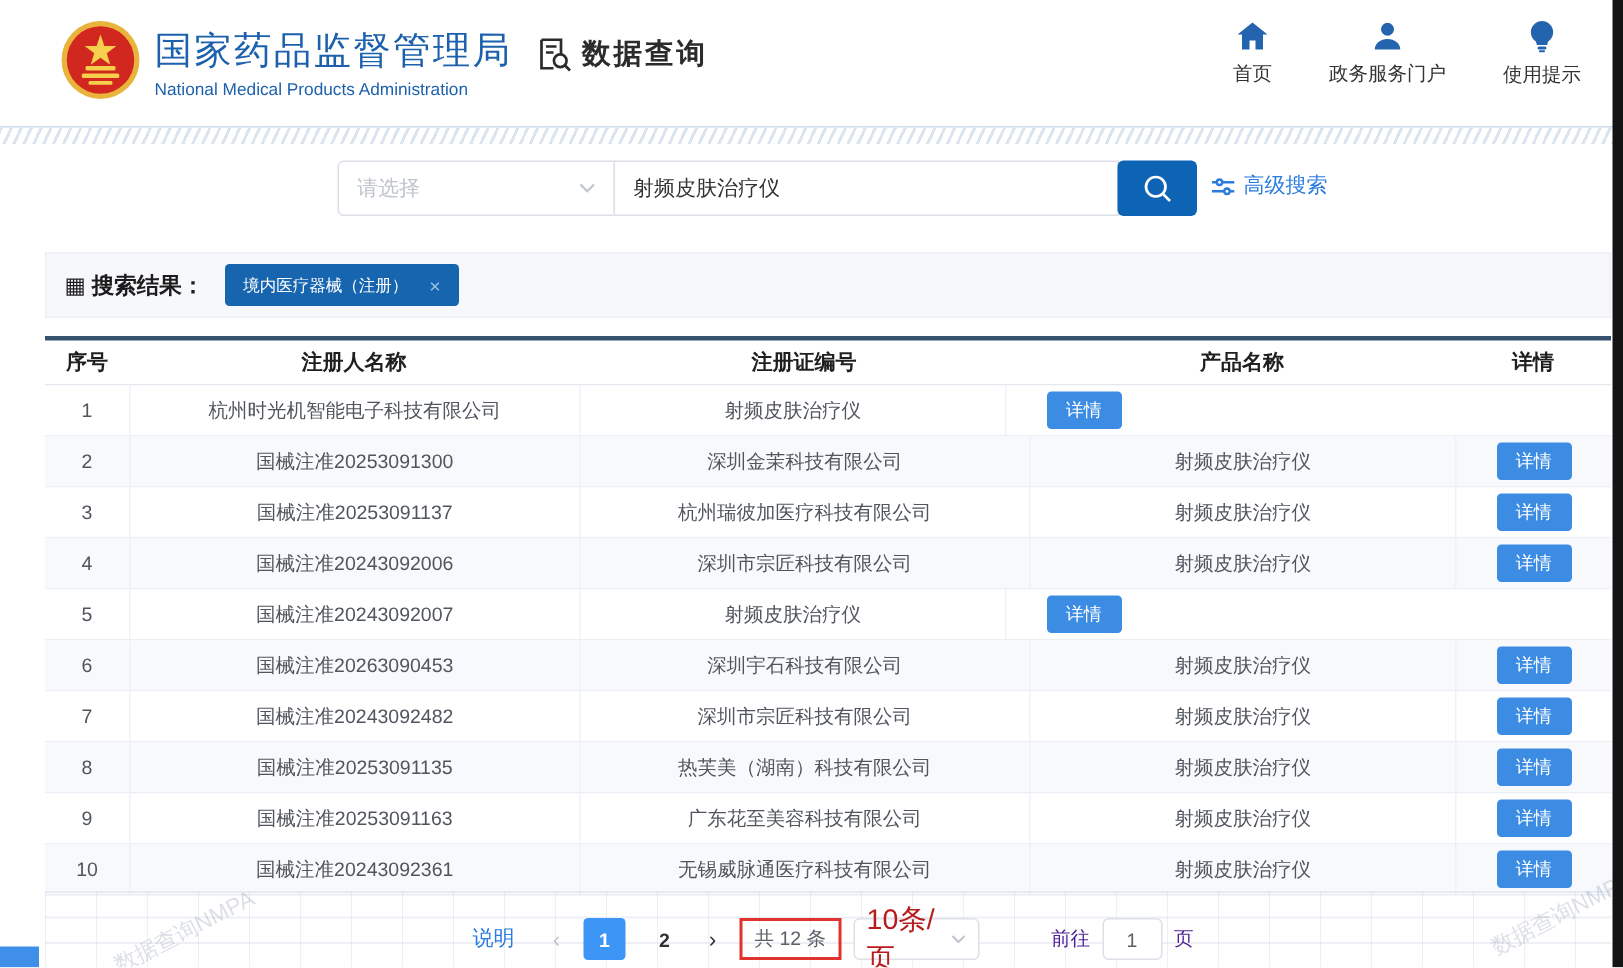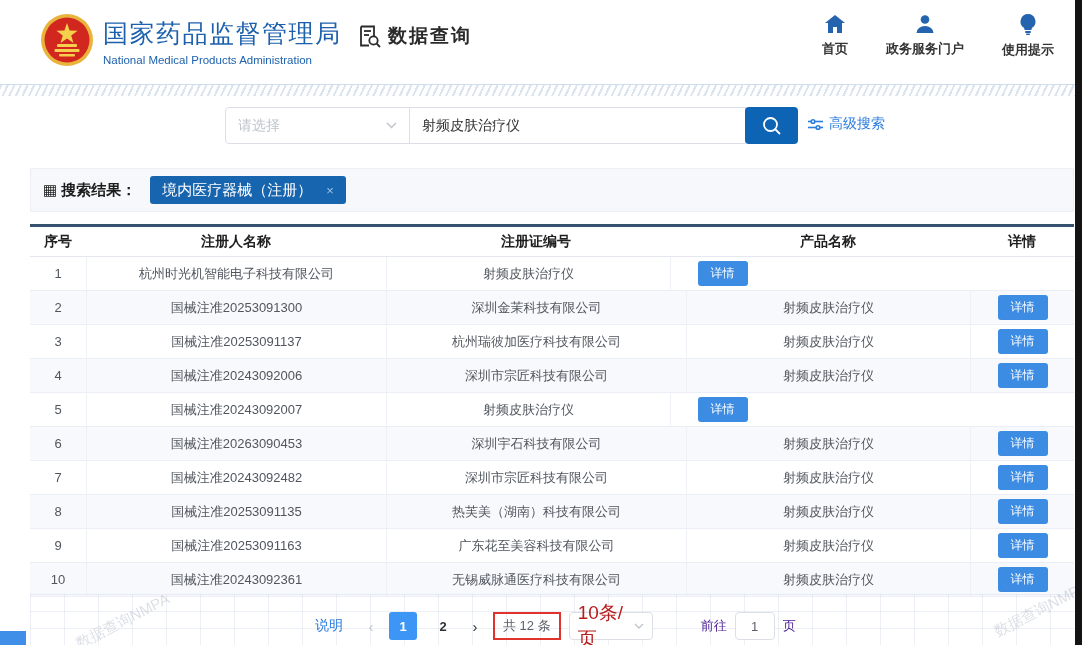--- a/index.html
+++ b/index.html
@@ -9,21 +9,21 @@
 
   
   .header { position:absolute; top:0; left:0; width:1082px; height:84px; background:#fff; }
   .emblem { position:absolute; left:40px; top:13px; width:54px; height:54px; }
   .org-block { position:absolute; left:103px; top:17px; }
   .org-zh { font-size:25px; font-weight:normal; color:#1d61ad; letter-spacing:1.5px; }
   .org-en { font-size:11.5px; color:#1d61ad; margin-top:4px; }
   .section-title { position:absolute; left:356px; top:23px; display:flex; align-items:center; gap:6px; }
   .section-title .txt { font-size:19px; font-weight:600; color:#2b2b2b; letter-spacing:2px; }
   .top-nav { position:absolute; right:28px; top:14px; display:flex; gap:38px; }
-  .nav-item { display:flex; flex-direction:column; align-items:center; cursor:pointer;font-weight:bold; }
+  .nav-item { display:flex; flex-direction:column; align-items:center; cursor:pointer; }
   .nav-item .lbl { font-size:13px; color:#333; margin-top:6px; white-space:nowrap; }
 
   
   .hatch { position:absolute; top:84px; left:0; width:1082px; height:12px;
            border-top:1px solid #cfdded;
            background:repeating-linear-gradient(115deg,#dbe5f0 0px,#dbe5f0 2px,#ffffff 2px,#ffffff 6px); }
 
   
   .search-row { position:absolute; top:107px; left:0; width:1002px; height:37px; }
   .sel { position:absolute; left:225px; top:0; width:185px; height:37px; border:1px solid #dcdfe6;
@@ -40,21 +40,21 @@
   .adv .lbl { font-size:14px; color:#2b7ce0; }
 
   
   .results-bar { position:absolute; top:168px; left:30px; width:1044px; height:44px; background:#f7f8fb;
                  border:1px solid #edeff4; display:flex; align-items:center; }
   .results-label { display:flex; align-items:center; gap:4px; margin-left:12px;
                    font-size:15px; font-weight:bold; color:#1c1c1c; }
   .grid-glyph { font-size:15px; color:#1c1c1c; }
   .filter-tag { margin-left:14px; height:28px; background:#1765af; border-radius:3px; color:#fff;
                 display:flex; align-items:center; padding:0 12px; gap:14px; cursor:pointer; }
-  .filter-tag .t { font-size:15px; }
+  .filter-tag .t { font-size:11px; }
   .filter-tag .x { font-size:13px; color:#9cc2e2; cursor:pointer; }
 
   
   .table { position:absolute; top:224px; left:30px; width:1044px; }
   .thead { display:flex; height:33px; border-top:3px solid #35536f; border-bottom:1px solid #e4e7ed;
            align-items:center; background:#fff; }
   .th { font-size:14px; font-weight:bold; color:#1f1f1f; text-align:center; }
   .tr { display:flex; height:34px; align-items:center; border-bottom:1px solid #ebeef5; background:#fff; }
   .tr:nth-child(even) { background:#f7f9fc; }
   .td { font-size:13px; color:#51565e; text-align:center; overflow:hidden; white-space:nowrap;

